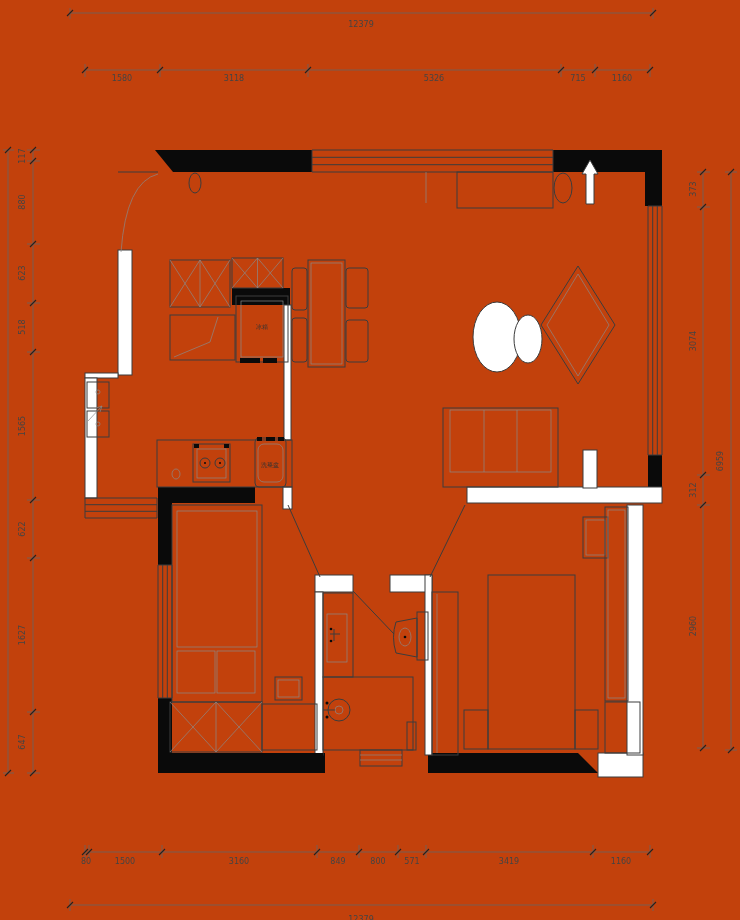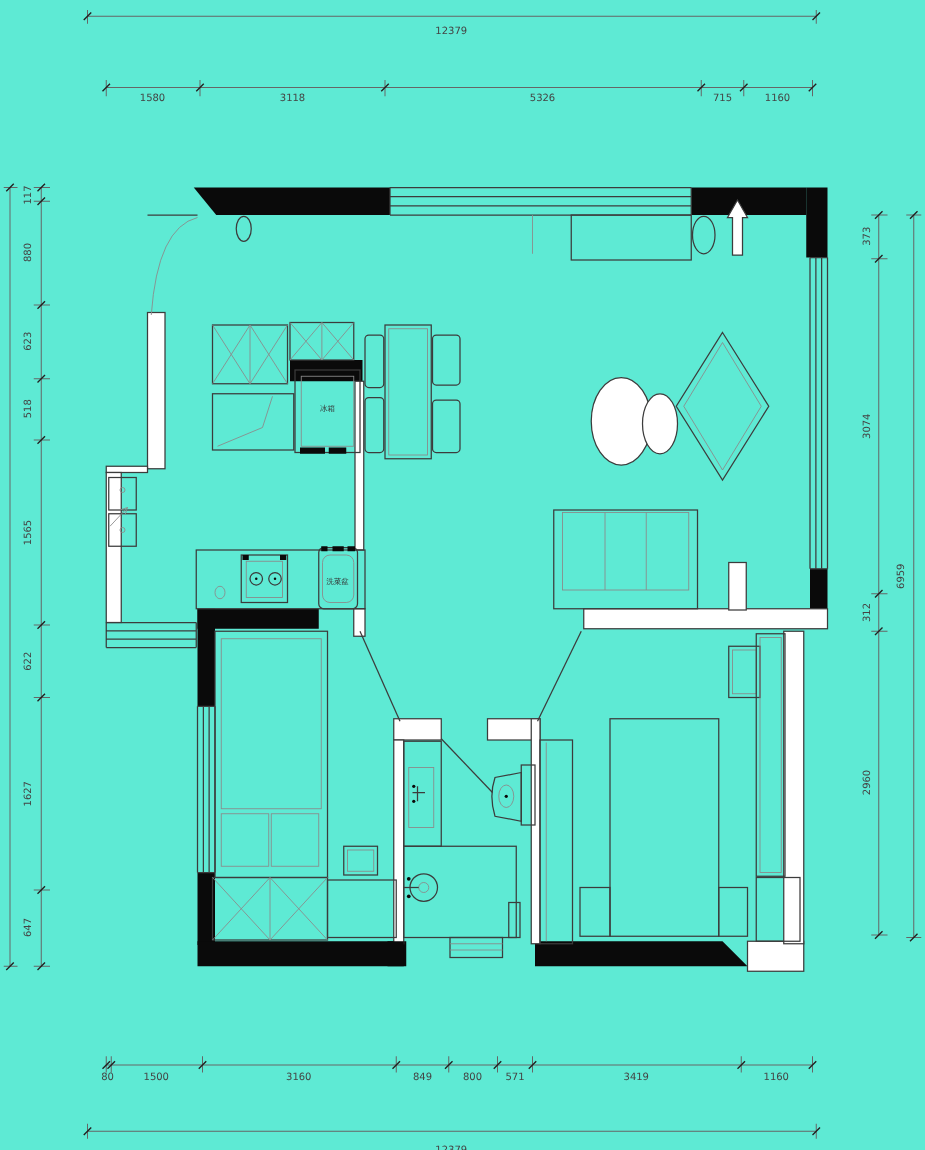--- a/index.html
+++ b/index.html
@@ -1,16 +1,16 @@
 <!DOCTYPE html>
 <html><head>
 <meta charset="utf-8">
 <style>
   html,body{margin:0;padding:0;background:#fff;}
-  .page{position:relative;width:740px;height:920px;background:#5eead4;overflow:hidden;
+  .page{position:relative;width:740px;height:920px;background:#c2410c;overflow:hidden;
         font-family:"Liberation Sans",sans-serif;}
   svg{display:block;}
   .w  {fill:#ffffff;stroke:#3c3c3c;stroke-width:1;}
   .b  {fill:#0a0a0a;stroke:none;}
   .ln {fill:none;stroke:#3c3c3c;stroke-width:1;}
   .lnf{fill:#ffffff;stroke:#3c3c3c;stroke-width:1;}
   .tn {fill:none;stroke:#8a8a8a;stroke-width:0.7;}
   .dl {fill:none;stroke:#666;stroke-width:0.8;}
   .tick{fill:none;stroke:#222;stroke-width:1.1;}
   .dim{font:8px "DejaVu Sans",sans-serif;fill:#444;}

